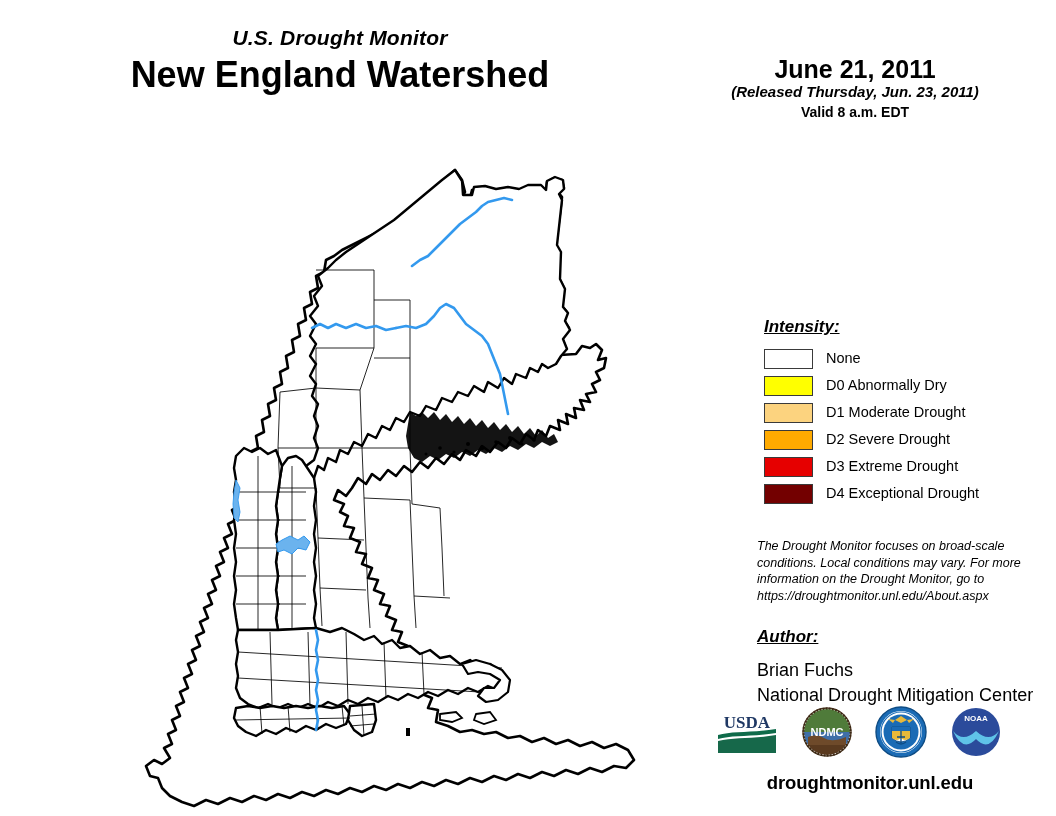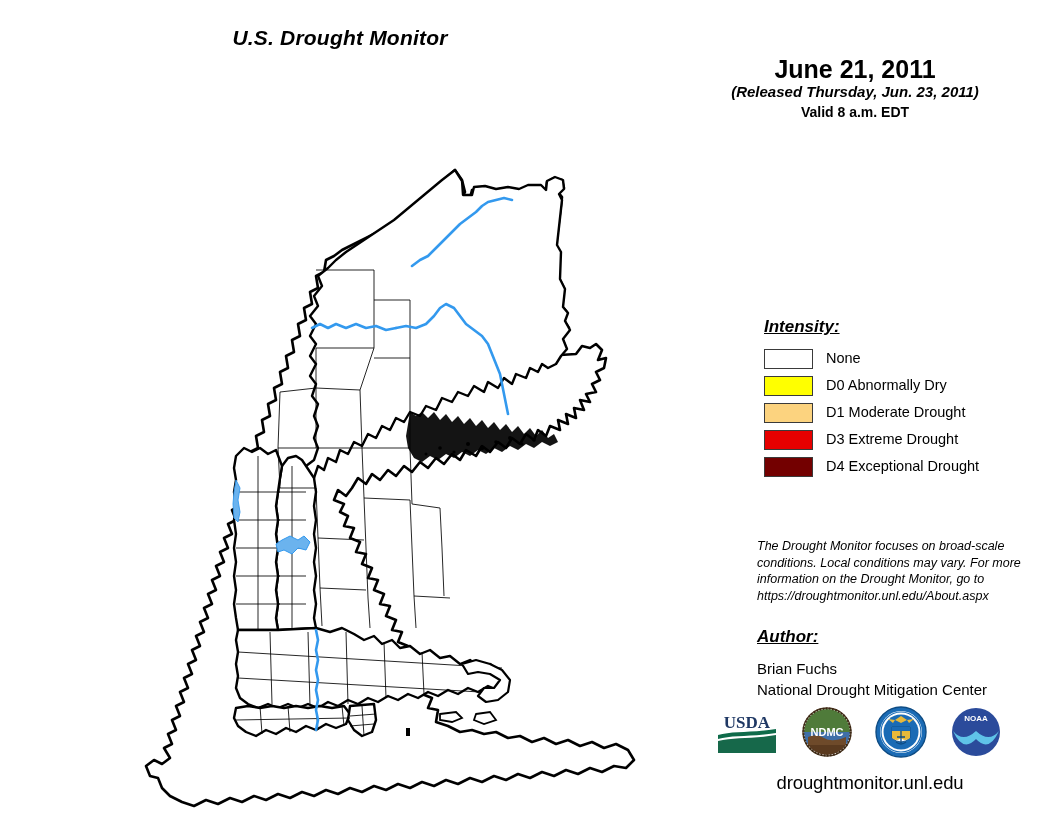--- a/index.html
+++ b/index.html
@@ -129,21 +129,21 @@
   }
   #author-heading {
     font-size: 17px;
     font-style: italic;
     font-weight: bold;
     text-decoration: underline;
     line-height: 1.1;
     margin-bottom: 11px;
   }
   .author-line {
-    font-size: 15px;
+    font-size: 18px;
     line-height: 1.42;
   }
 
   
   #logo-row {
     position: absolute;
     left: 716px;
     top: 703px;
     width: 285px;
     height: 58px;
@@ -154,29 +154,30 @@
   .logo { display: block; }
 
   
   #footer-url {
     position: absolute;
     left: 700px;
     top: 772px;
     width: 340px;
     text-align: center;
     font-size: 18.5px;
-    font-weight: normal;
+    font-weight: bold;
     letter-spacing: -0.1px;
   }
 </style>
 </head>
 <body>
 
 <div id="title-block">
   <div id="dm-supertitle">U.S. Drought Monitor</div>
+  <div id="dm-title">New England Watershed</div>
 </div>
 
 <div id="date-block">
   <div id="dm-date">June 21, 2011</div>
   <div id="dm-released">(Released Thursday, Jun. 23, 2011)</div>
   <div id="dm-valid">Valid 8 a.m. EDT</div>
 </div>
 
 <div id="map-panel">
   <svg id="map-svg" viewBox="0 0 540 660" xmlns="http://www.w3.org/2000/svg">
@@ -390,20 +391,24 @@
   <div class="legend-row">
     <span class="legend-swatch" style="background:#FFFF00"></span>
     <span class="legend-label">D0 Abnormally Dry</span>
   </div>
 
   <div class="legend-row">
     <span class="legend-swatch" style="background:#FCD37F"></span>
     <span class="legend-label">D1 Moderate Drought</span>
   </div>
 
+  <div class="legend-row">
+    <span class="legend-swatch" style="background:#FFAA00"></span>
+    <span class="legend-label">D2 Severe Drought</span>
+  </div>
 
   <div class="legend-row">
     <span class="legend-swatch" style="background:#E60000"></span>
     <span class="legend-label">D3 Extreme Drought</span>
   </div>
 
   <div class="legend-row">
     <span class="legend-swatch" style="background:#730000"></span>
     <span class="legend-label">D4 Exceptional Drought</span>
   </div>

